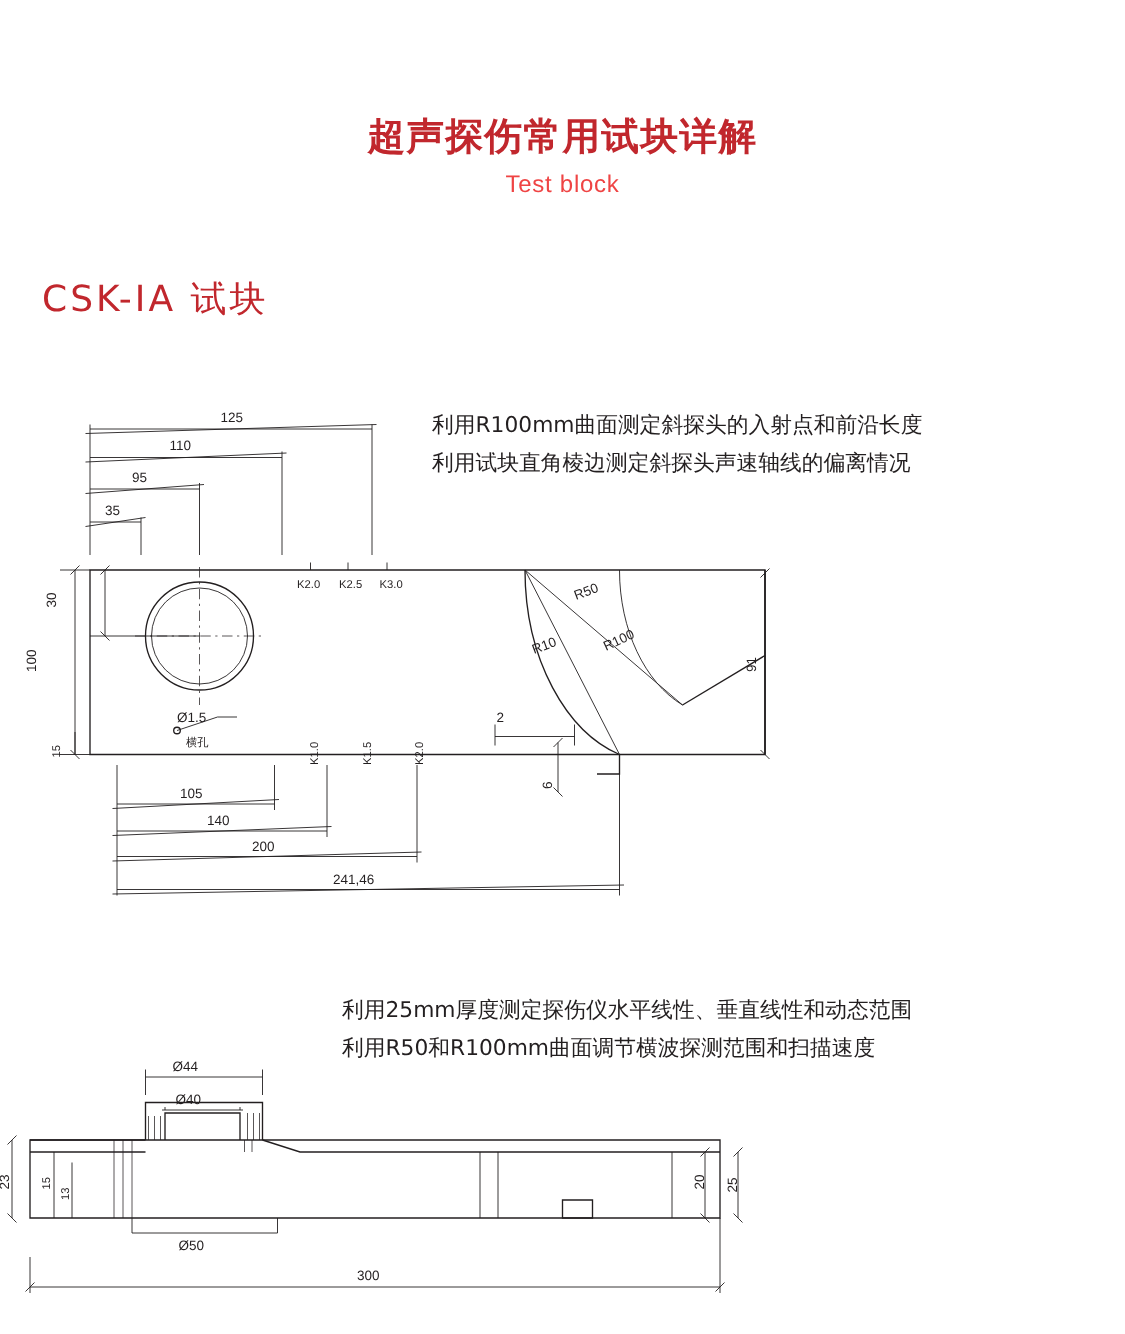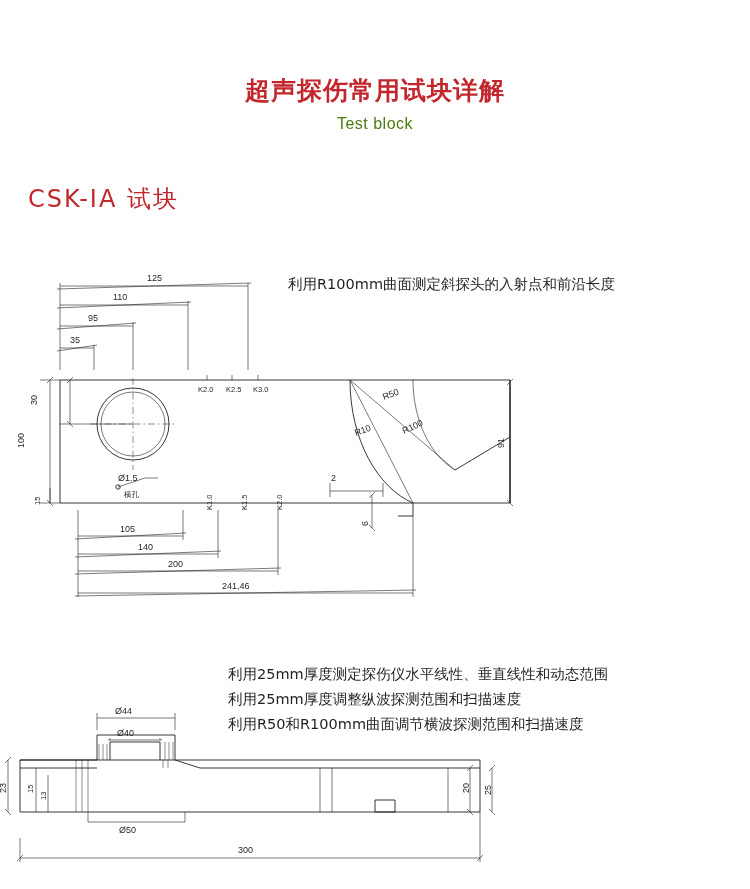--- a/index.html
+++ b/index.html
@@ -33,21 +33,21 @@
     color: #c1272d;
     font-family: "DejaVu Sans", sans-serif;
   }
   .title-sub {
     position: absolute;
     top: 115px;
     left: 0;
     width: 750px;
     text-align: center;
     font-size: 16px;
-    color: #4d7c0f;
+    color: #ef4444;
     letter-spacing: 0.5px;
   }
   .section-title {
     position: absolute;
     top: 183px;
     left: 28px;
     font-size: 24px;
     font-weight: normal;
     color: #c1272d;
     letter-spacing: 2px;
@@ -95,25 +95,25 @@
 <body>
 
 <div class="page">
 
   <div class="title-main">超声探伤常用试块详解</div>
   <div class="title-sub">Test block</div>
   <div class="section-title">CSK-IA 试块</div>
 
   <div class="notes notes-1">
     <div>利用R100mm曲面测定斜探头的入射点和前沿长度</div>
+    <div>利用试块直角棱边测定斜探头声速轴线的偏离情况</div>
   </div>
 
   <div class="notes notes-2">
     <div>利用25mm厚度测定探伤仪水平线性、垂直线性和动态范围</div>
-    <div>利用25mm厚度调整纵波探测范围和扫描速度</div>
     <div>利用R50和R100mm曲面调节横波探测范围和扫描速度</div>
   </div>
 
   <svg class="drawing" viewBox="0 0 750 889">
 
     <g>
 
       <path class="ln" d="M60,380 L413,380 L510,380 L510,503 L413,503 L60,503 Z"></path>
 
       <path class="ln" d="M510,380 L510,503"></path>

